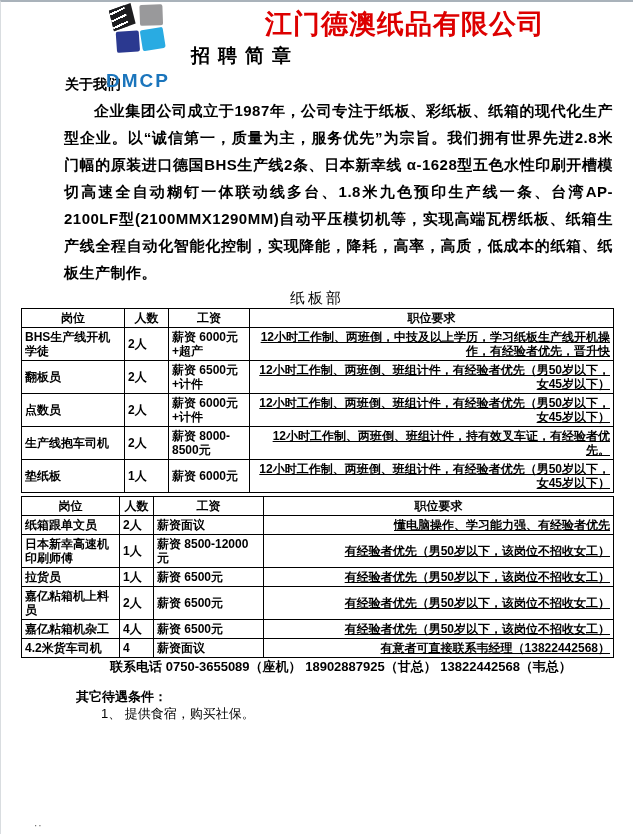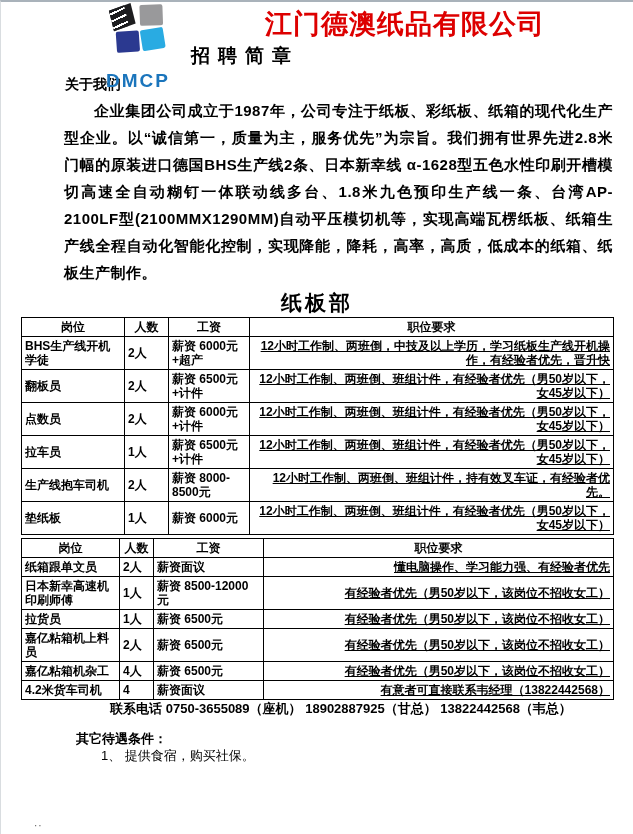--- a/index.html
+++ b/index.html
@@ -23,21 +23,21 @@
   .lg-text { margin-top:19px; font-size:19px; letter-spacing:2px; color:#1b75bc; font-weight:600; }
   .title { position:absolute; left:190px; right:14px; top:4px; text-align:center;
            font-size:27px; font-weight:700; color:#dd0000; letter-spacing:1px; }
   .subtitle { position:absolute; left:190px; right:14px; top:41px; text-align:left;
               font-size:19px; font-weight:700; letter-spacing:8px; }
   
   .about-h { margin:4px 0 0 64px; font-size:14px; font-weight:700; }
   .about-p { margin:3px 20px 0 63px; font-size:15px; font-weight:700; line-height:27px;
              text-indent:2em; text-align:justify; letter-spacing:0.5px; }
   
-  .dept-h { text-align:center; font-size:21px; font-weight:700; letter-spacing:3px; margin-top:3px; }
+  .dept-h { text-align:center; font-size:15px; font-weight:400; letter-spacing:3px; margin-top:3px; }
   .contact { text-align:center; font-size:13px; font-weight:700; margin:1px 0 2px; }
   table { border-collapse:collapse; width:592px; margin:0 0 0 20px; table-layout:fixed; }
   th, td { border:1.5px solid #000; font-size:12px; font-weight:700; line-height:14px;
            padding:2px 3px; vertical-align:middle; overflow:hidden; }
   td.req { text-align:right; padding-left:6px;text-decoration:underline; }
   
   .benefits-h, .addr-h { margin-left:75px; font-size:13px; font-weight:700; line-height:17px; }
   .benefit-item { margin-left:100px; font-size:13px; font-weight:400; line-height:17px; }
   .contact2 { margin-top:0;padding-left:48px; }
   .benefits-h { margin-top:12px; }
@@ -90,26 +90,20 @@
     <tr>
       <td>翻板员</td>
       <td>2人</td>
       <td>薪资 6500元+计件</td>
       <td class="req">12小时工作制、两班倒、班组计件，有经验者优先（男50岁以下，女45岁以下）</td>
     </tr>
     <tr>
       <td>点数员</td>
       <td>2人</td>
       <td>薪资 6000元+计件</td>
-      <td class="req">12小时工作制、两班倒、班组计件，有经验者优先（男50岁以下，女45岁以下）</td>
-    </tr>
-    <tr>
-      <td>拉车员</td>
-      <td>1人</td>
-      <td>薪资 6500元+计件</td>
       <td class="req">12小时工作制、两班倒、班组计件，有经验者优先（男50岁以下，女45岁以下）</td>
     </tr>
     <tr>
       <td>生产线抱车司机</td>
       <td>2人</td>
       <td>薪资 8000-8500元</td>
       <td class="req">12小时工作制、两班倒、班组计件，持有效叉车证，有经验者优先。</td>
     </tr>
     <tr>
       <td>垫纸板</td>

